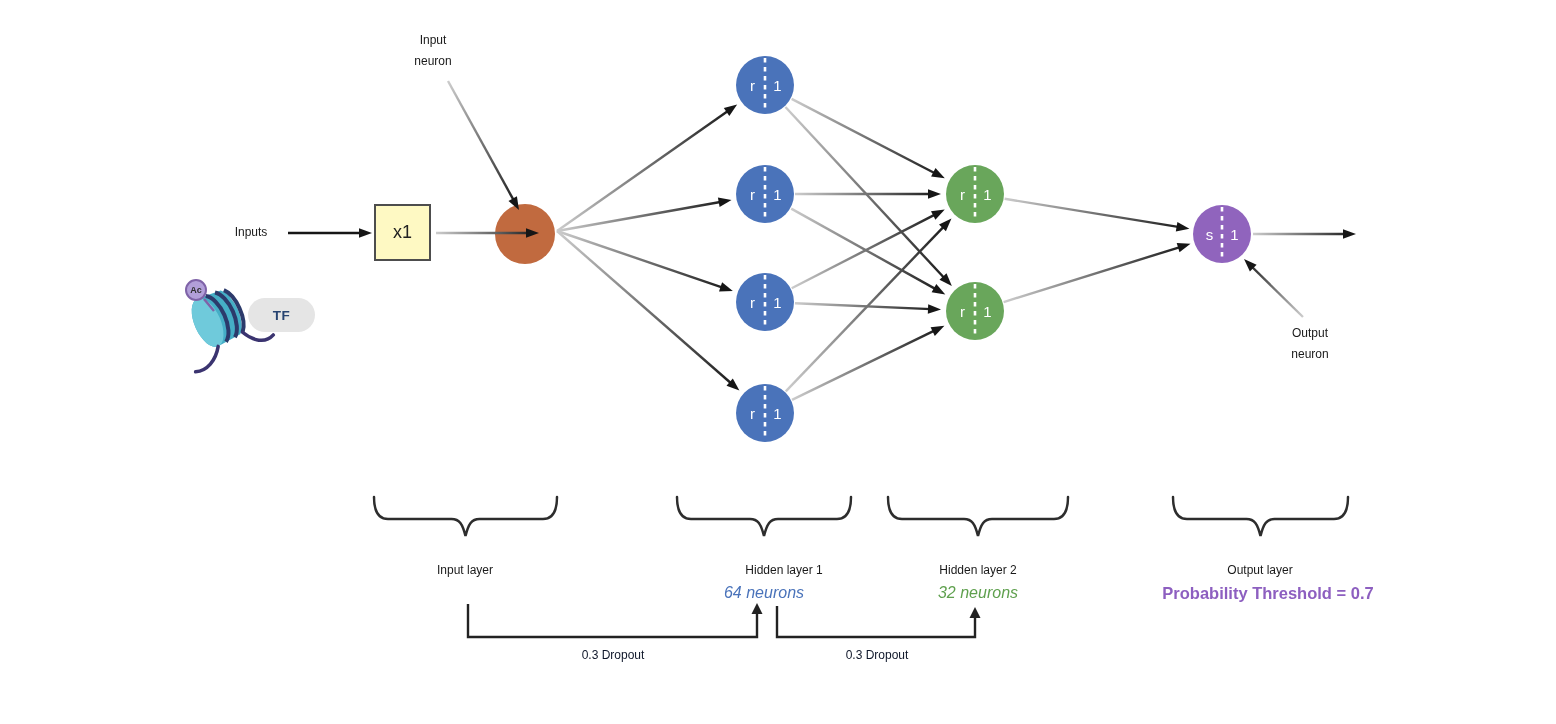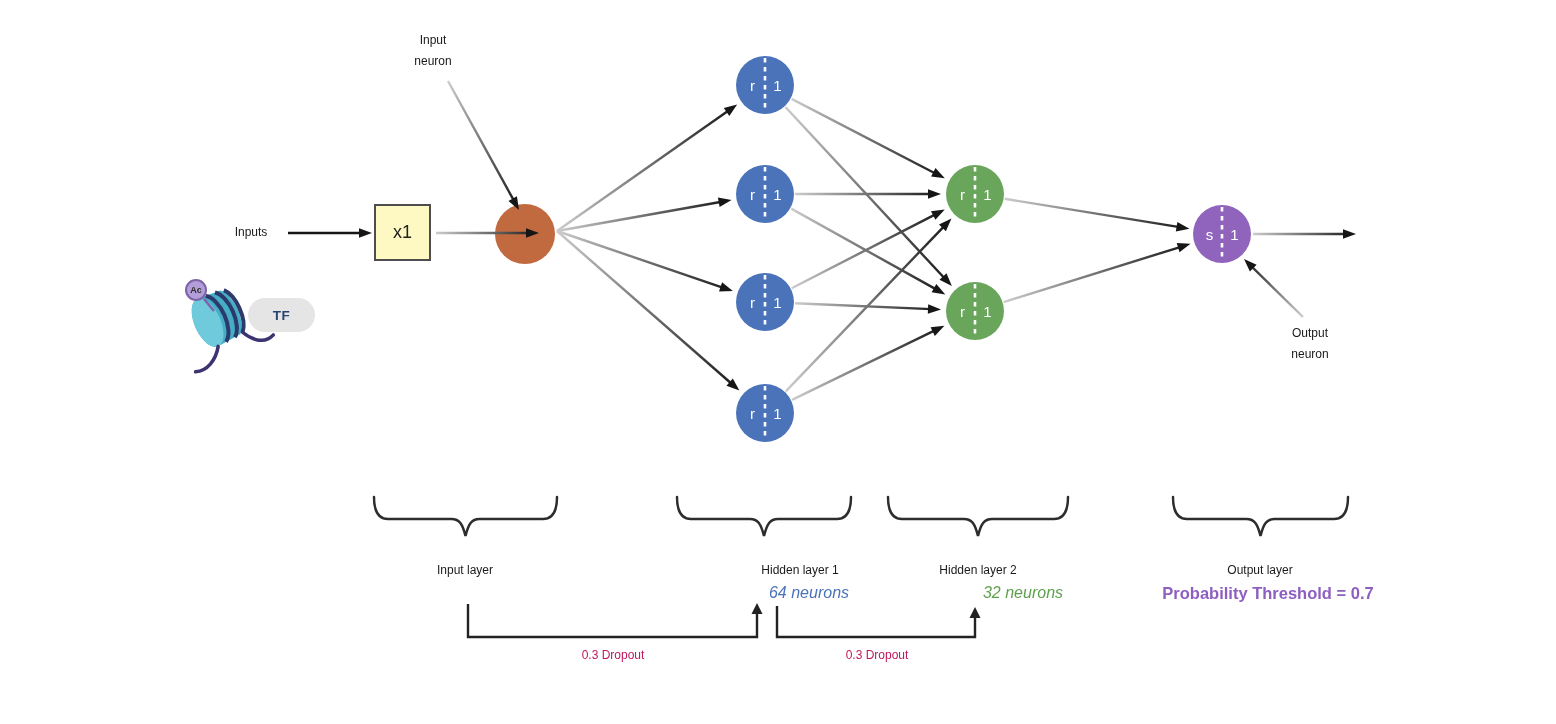--- a/index.html
+++ b/index.html
@@ -12,25 +12,25 @@
     position:absolute; transform:translate(-50%,-50%);
     font-size:12px; color:#1a1a1a; white-space:nowrap; text-align:center;
   }
   .two-line{white-space:pre-line; line-height:21px;}
   .x1-box{
     position:absolute; left:374px; top:204px; width:57px; height:57px;
     box-sizing:border-box; border:2.5px solid #4d4d4d; background:#fef9c3;
     display:flex; align-items:center; justify-content:center;
     font-size:18px; color:#222222;
   }
-  .sub{font-size:16px;margin-left:45px;}
+  .sub{font-size:16px;}
   .sub-blue{color:#4a73ba; font-style:italic;}
   .sub-green{color:#5fa04e; font-style:italic;}
   .sub-purple{color:#8d5fc0; font-weight:bold; font-size:16.5px;margin-left:8px;}
-  .dropout{color:#be185d;}
+  .dropout{color:#0f172a;}
   .tf-pill{
     position:absolute; left:248px; top:298px; width:67px; height:34px;
     background:#e5e5e5; border-radius:17px;
     display:flex; align-items:center; justify-content:center;
     font-size:13.5px; font-weight:bold; color:#274472; letter-spacing:.5px;
   }
   .ac-badge{
     position:absolute; left:185px; top:279px; width:22px; height:22px;
     box-sizing:border-box; background:#b29fd9; border:2px solid #7f63a8;
     border-radius:50%; display:flex; align-items:center; justify-content:center;
@@ -269,21 +269,21 @@
   </div>
 
   <div class="lbl two-line" style="left:433px;top:51px;">Input
 neuron</div>
 
   <div class="lbl two-line" style="left:1310px;top:344px;">Output
 neuron</div>
 
   <div class="lbl" style="left:465px;top:570px;">Input layer</div>
 
-  <div class="lbl" style="left:800px;top:570px;">Hidden layer 1</div>
+  <div class="lbl" style="left:784px;top:570px;">Hidden layer 1</div>
   <div class="lbl sub sub-blue" style="left:764px;top:593px;">64 neurons</div>
 
   <div class="lbl" style="left:978px;top:570px;text-align:center;">Hidden layer 2</div>
   <div class="lbl sub sub-green" style="left:978px;top:593px;">32 neurons</div>
 
   <div class="lbl" style="left:1260px;top:570px;">Output layer</div>
   <div class="lbl sub-purple" style="left:1260px;top:593px;">Probability Threshold = 0.7</div>
 
   <div class="lbl dropout" style="left:613px;top:655px;">0.3 Dropout</div>
   <div class="lbl dropout" style="left:877px;top:655px;">0.3 Dropout</div>

